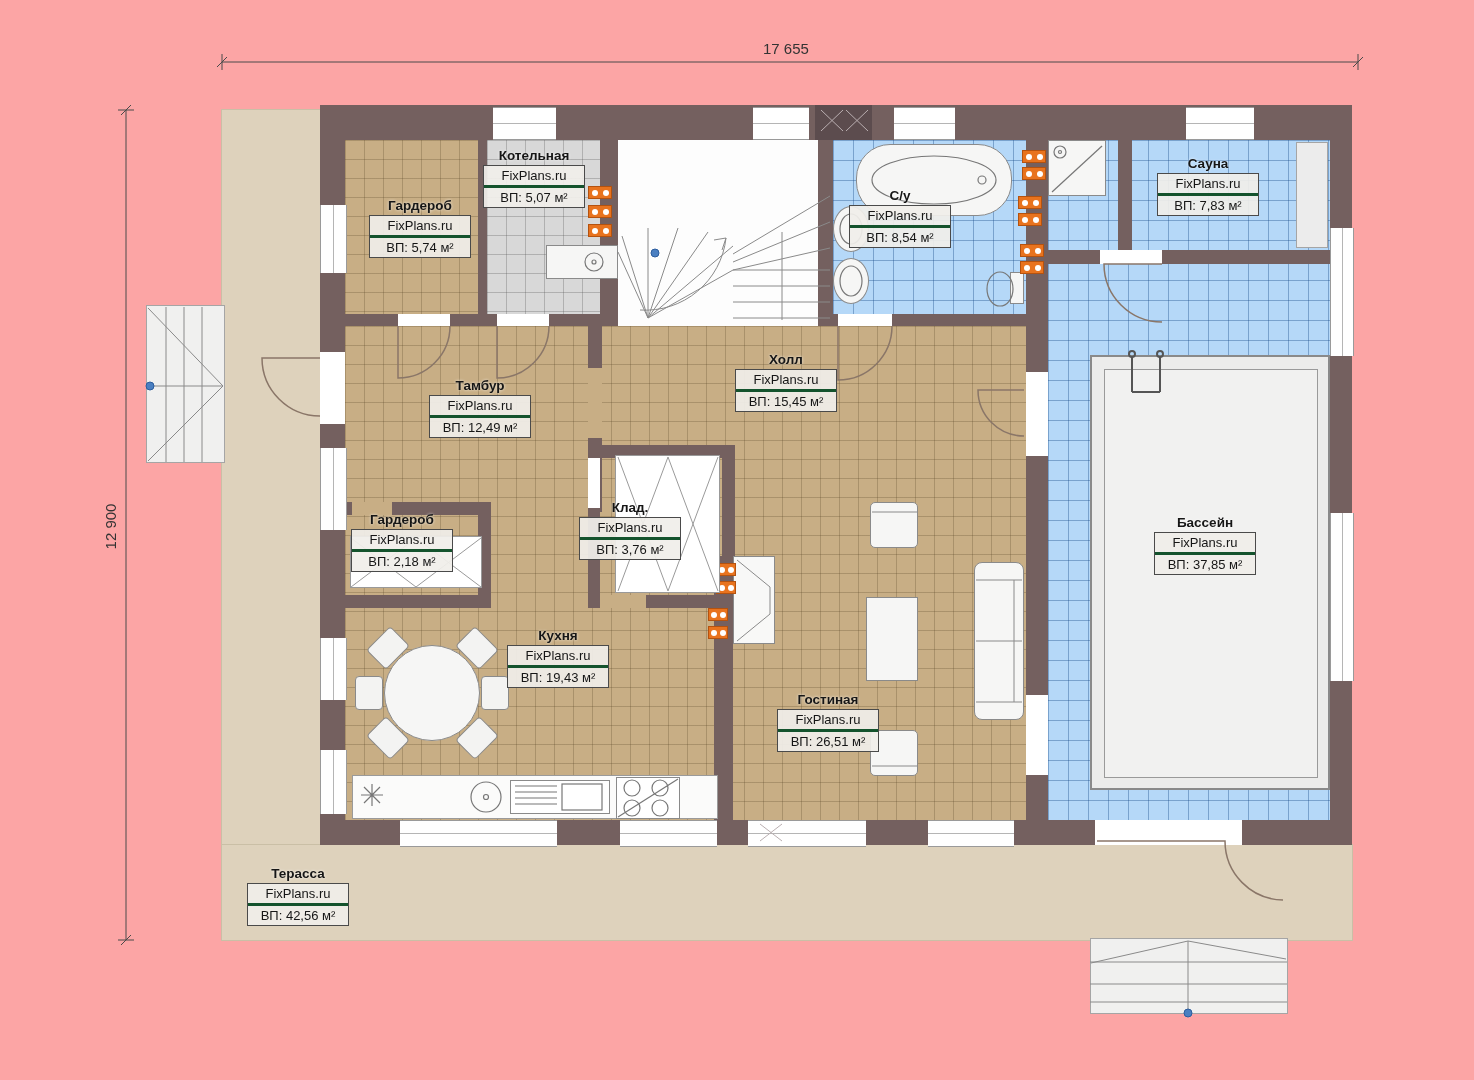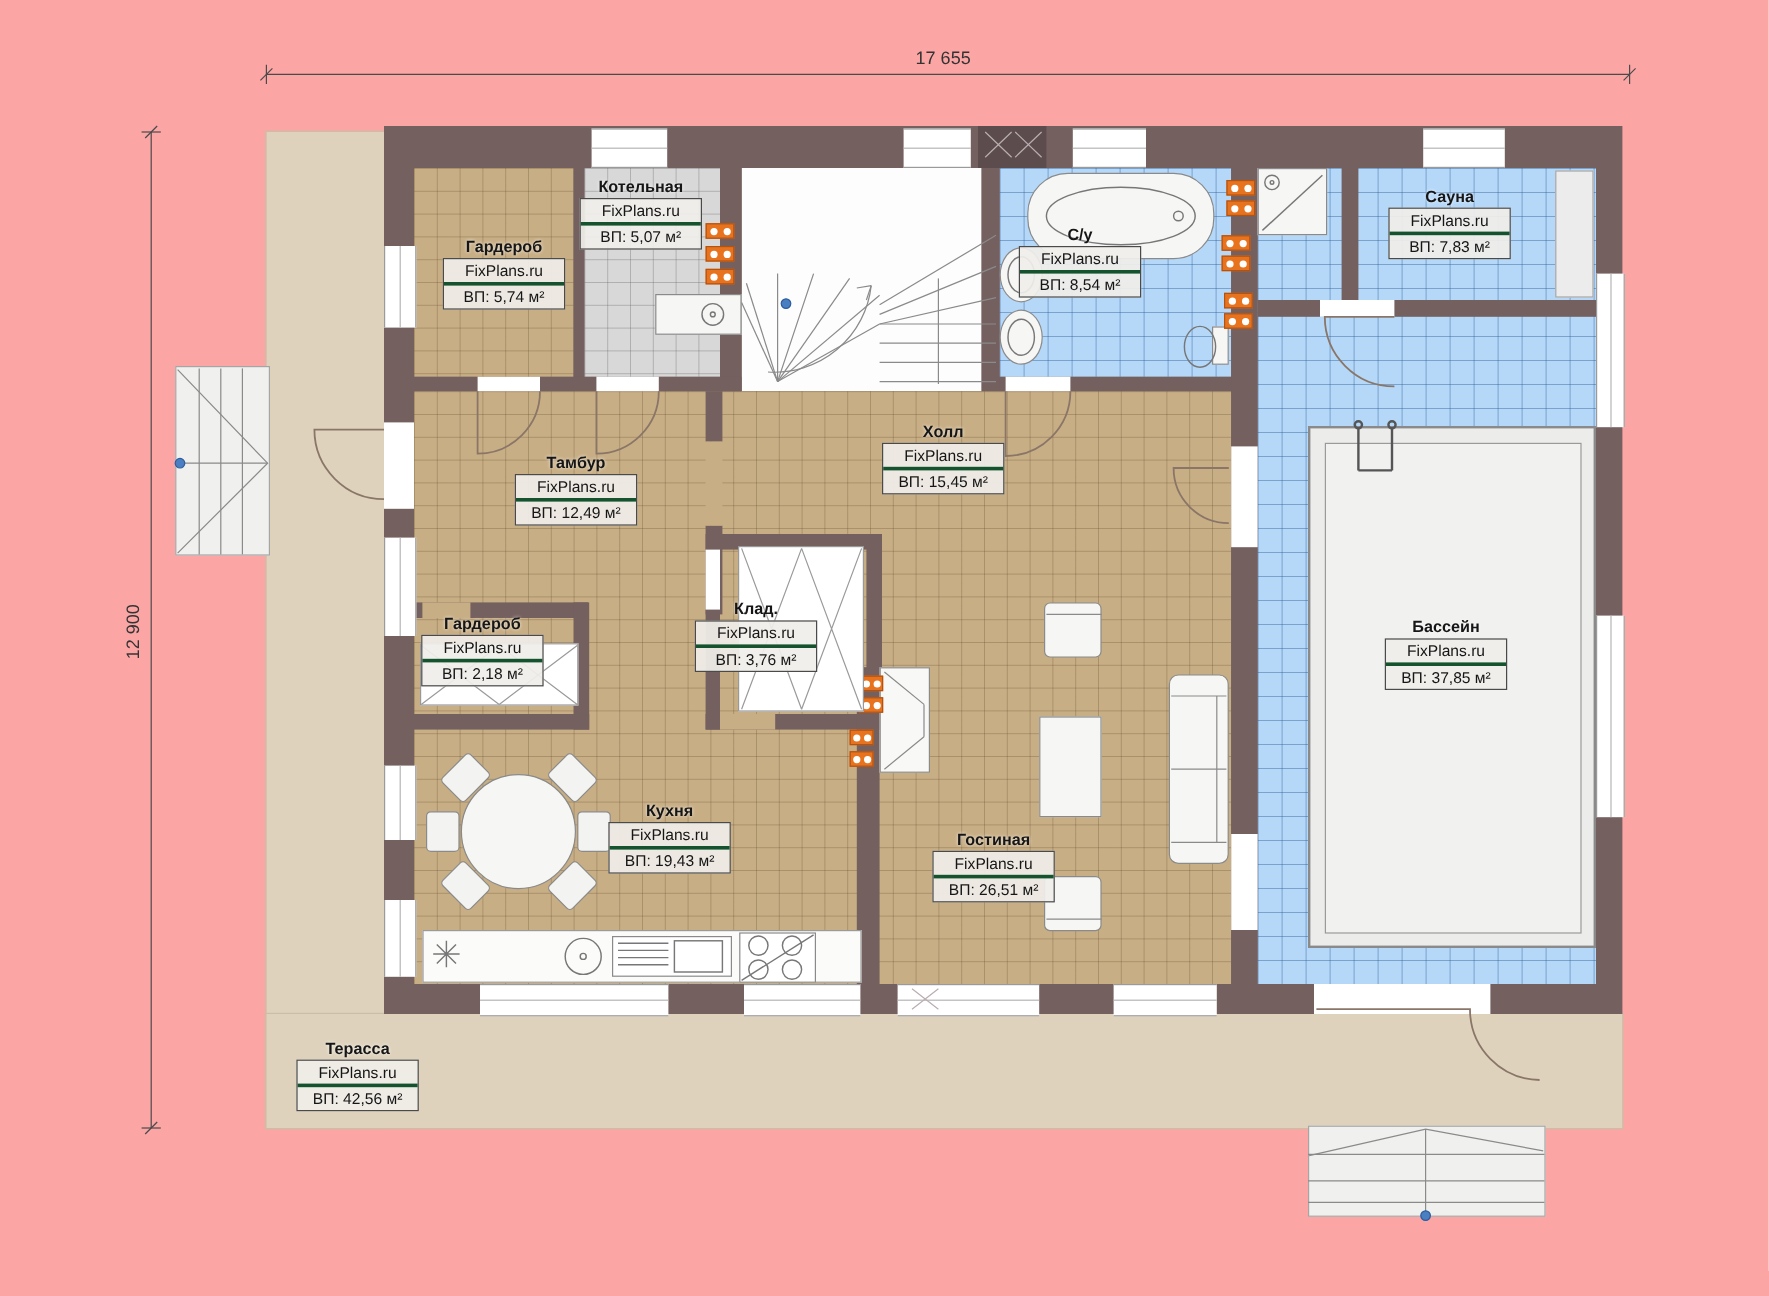--- a/index.html
+++ b/index.html
@@ -346,21 +346,21 @@
     <div class="room-box"><div class="row">FixPlans.ru</div><div class="row">ВП: 15,45 м²</div></div>
   </div>
   <div class="room-label" style="left:630px;top:460px;margin-top:40px;">
     <div class="room-name">Клад.</div>
     <div class="room-box"><div class="row">FixPlans.ru</div><div class="row">ВП: 3,76 м²</div></div>
   </div>
   <div class="room-label" style="left:402px;top:512px;">
     <div class="room-name">Гардероб</div>
     <div class="room-box"><div class="row">FixPlans.ru</div><div class="row">ВП: 2,18 м²</div></div>
   </div>
-  <div class="room-label" style="left:558px;top:668px;">
+  <div class="room-label" style="left:558px;top:628px;">
     <div class="room-name">Кухня</div>
     <div class="room-box"><div class="row">FixPlans.ru</div><div class="row">ВП: 19,43 м²</div></div>
   </div>
   <div class="room-label" style="left:812px;top:692px;margin-left:16px;">
     <div class="room-name">Гостиная</div>
     <div class="room-box"><div class="row">FixPlans.ru</div><div class="row">ВП: 26,51 м²</div></div>
   </div>
   <div class="room-label" style="left:1205px;top:515px;">
     <div class="room-name">Бассейн</div>
     <div class="room-box"><div class="row">FixPlans.ru</div><div class="row">ВП: 37,85 м²</div></div>

